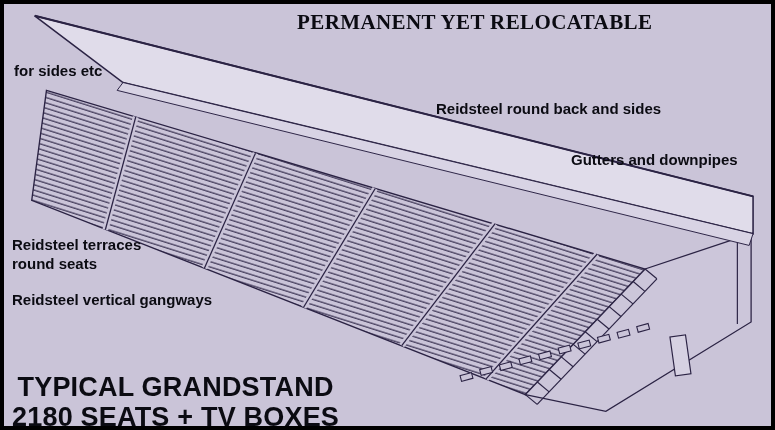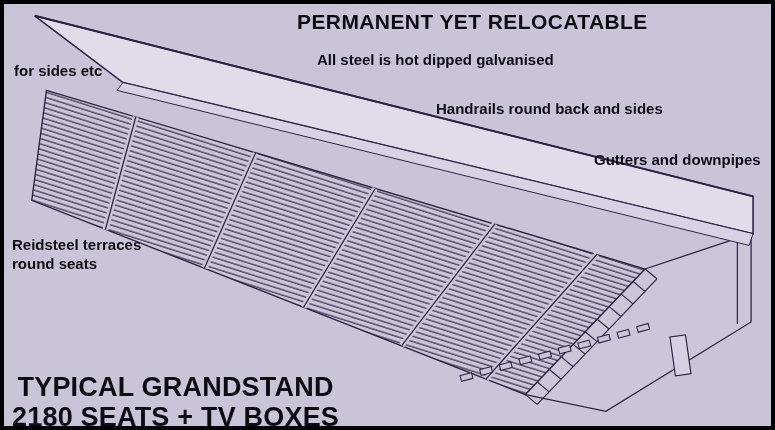--- a/index.html
+++ b/index.html
@@ -81,36 +81,36 @@
       <rect x="522" y="360" width="12" height="6" transform="rotate(-15 528 363)"></rect>
       <rect x="542" y="355" width="12" height="6" transform="rotate(-15 548 358)"></rect>
       <rect x="562" y="349" width="12" height="6" transform="rotate(-15 568 352)"></rect>
       <rect x="582" y="344" width="12" height="6" transform="rotate(-15 588 347)"></rect>
       <rect x="602" y="338" width="12" height="6" transform="rotate(-15 608 341)"></rect>
       <rect x="622" y="333" width="12" height="6" transform="rotate(-15 628 336)"></rect>
       <rect x="642" y="327" width="12" height="6" transform="rotate(-15 648 330)"></rect>
     </g>
   </svg>
 
-  <div class="label title" style="left:293px;top:6px;">PERMANENT YET RELOCATABLE</div>
+  <div class="label title" style="left:293px;top:6px;font-family:Liberation Serif, serif;">PERMANENT YET RELOCATABLE</div>
 
-  <div class="label ann" style="left:313px;top:47px;">All steel is hot dipped galvanised</div>
 
-  <div class="label ann" style="left:432px;top:96px;">Handrails round back and sides</div>
+  <div class="label ann" style="left:432px;top:96px;">Reidsteel round back and sides</div>
 
-  <div class="label ann" style="left:590px;top:147px;text-align:center;">Gutters and downpipes</div>
+  <div class="label ann" style="left:567px;top:147px;text-align:center;">Gutters and downpipes</div>
 
   <div class="label ann" style="left:10px;top:58px;">
     <div>for sides etc</div>
   </div>
 
   <div class="label ann" style="left:8px;top:232px;">
     <div>Reidsteel terraces</div>
     <div>round seats</div>
   </div>
 
+  <div class="label ann" style="left:8px;top:287px;">Reidsteel vertical gangways</div>
 
   <div class="label footer" style="left:8px;top:368px;">
     <div>TYPICAL GRANDSTAND</div>
     <div>2180 SEATS + TV BOXES</div>
   </div>
 
 </div>
 
 </body></html>

